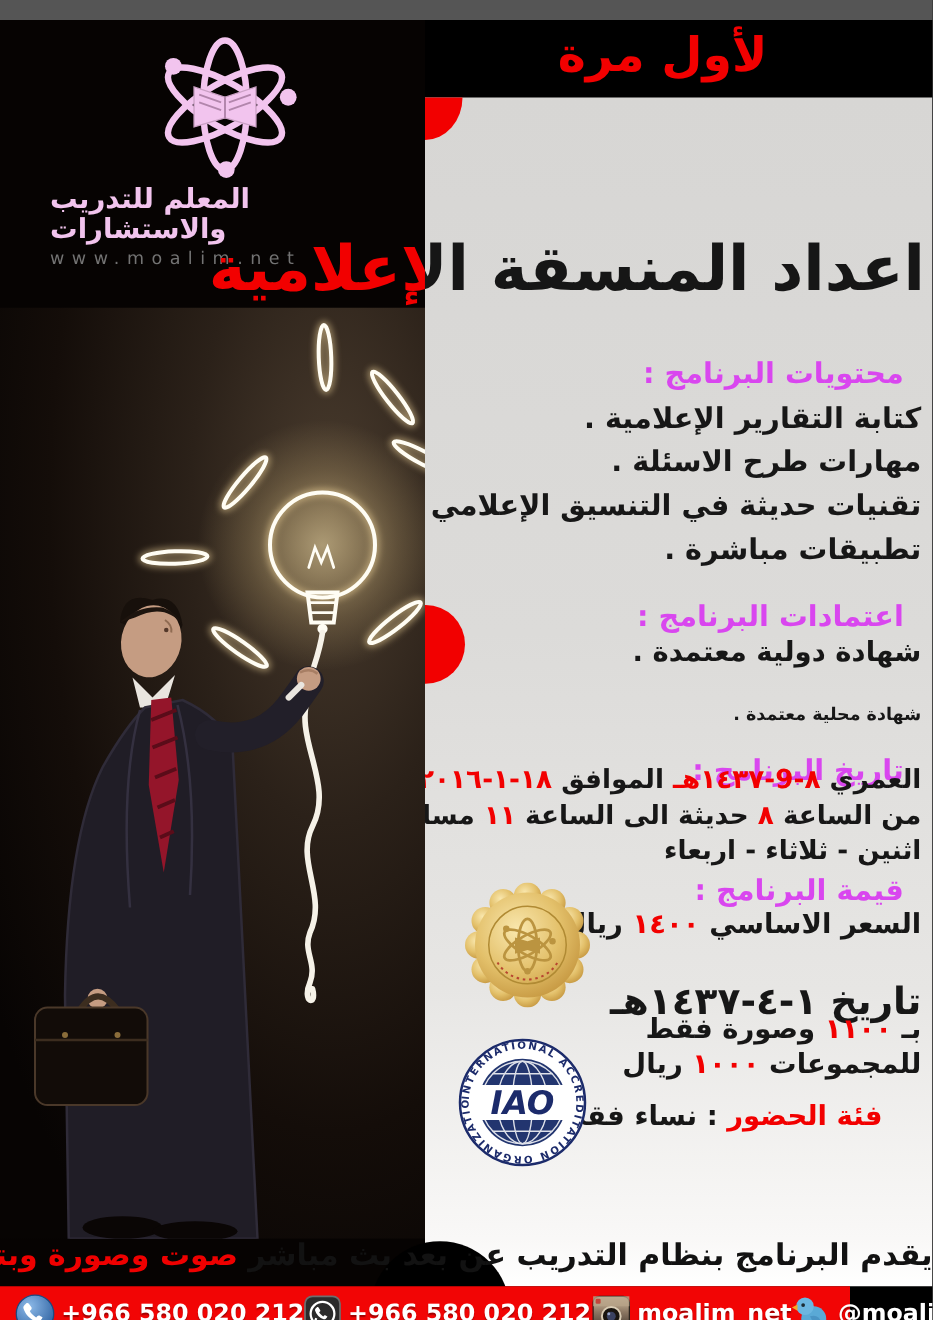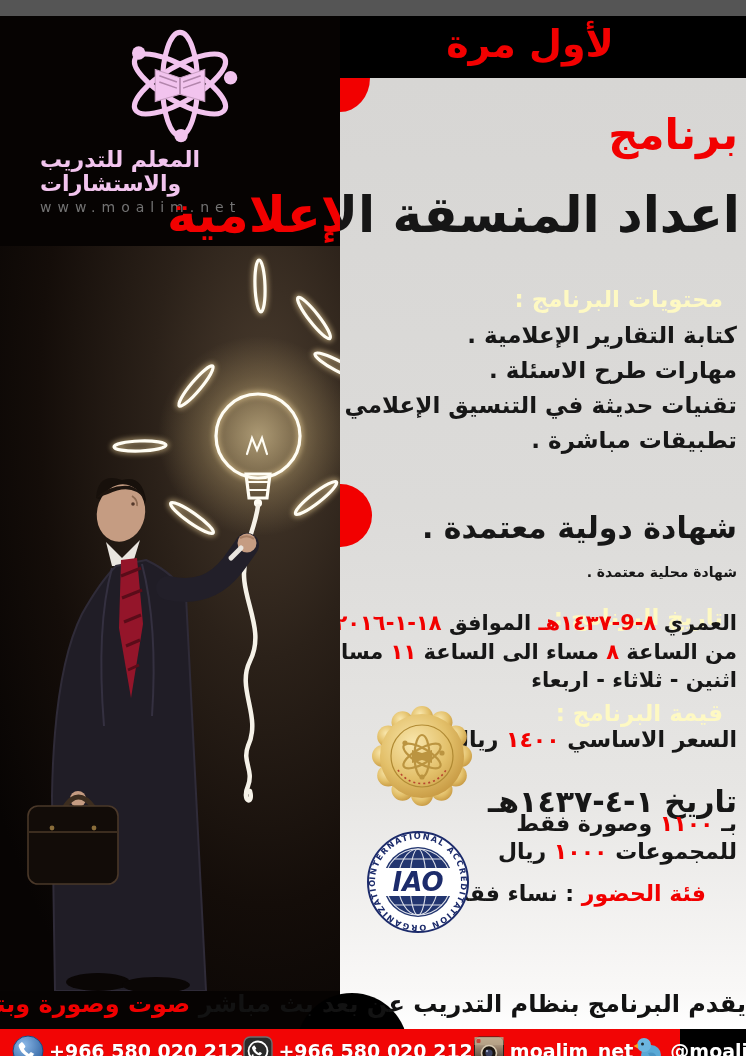--- a/index.html
+++ b/index.html
@@ -31,21 +31,21 @@
   .program-word{position:absolute;left:540px;top:94px;width:198px;text-align:right;
     color:#f20000;font-size:42px;font-weight:bold;direction:rtl;}
   .main-title{position:absolute;left:14px;top:168px;width:726px;text-align:right;
     font-size:50px;font-weight:bold;direction:rtl;line-height:1.25;}
   .main-title.layer-black{color:#161616;clip-path:inset(-15% 0 -15% 44.9%);}
   .main-title.layer-red{color:#f20000;clip-path:inset(-15% 55.1% -15% 0);}
   .presenter{position:absolute;left:18px;top:258px;width:318px;text-align:right;
     color:#f20000;font-size:21px;font-weight:bold;direction:rtl;}
 
   
-  .sec-head{position:absolute;right:23px;color:#fef9c3;font-size:23px;font-weight:bold;direction:rtl;text-align:right;}
+  .sec-head{position:absolute;right:23px;color:#d946ef;font-size:23px;font-weight:bold;direction:rtl;text-align:right;}
   .sec-item{position:absolute;right:9px;color:#171717;font-size:23px;font-weight:bold;direction:rtl;text-align:right;white-space:nowrap;}
   .sec-item .red, .red{color:#f20000;}
   .attendance{position:absolute;right:40px;top:865px;font-size:22px;font-weight:bold;direction:rtl;text-align:right;}
   .attendance .lbl{color:#f20000;text-align:center;}
   .attendance .val{color:#171717;}
 
   
   .gold-seal{position:absolute;left:372px;top:690px;}
   .iao-badge{position:absolute;left:366px;top:814px;}
 
@@ -91,40 +91,40 @@
         <path d="M0,10 L-24,17 L-24,-14 L0,-6 Z" fill="#f2c4ee" stroke="#caa0c4" stroke-width="1"></path>
         <path d="M0,10 L24,17 L24,-14 L0,-6 Z" fill="#f2c4ee" stroke="#caa0c4" stroke-width="1"></path>
         <path d="M-20,-8 L-3,-2 M-20,-2 L-3,4 M20,-8 L3,-2 M20,-2 L3,4" stroke="#b286ac" stroke-width="1.5"></path>
         <line x1="0" y1="-6" x2="0" y2="10" stroke="#b286ac" stroke-width="1.5"></line>
       </g>
     </svg>
     <div class="logo-org">المعلم للتدريب والاستشارات</div>
     <div class="logo-site">www.moalim.net</div>
   </div>
 
-  <div class="program-word">برنامج</div>
   <div class="main-title layer-black">اعداد المنسقة الإعلامية</div>
   <div class="main-title layer-red">اعداد المنسقة الإعلامية</div>
   <div class="presenter">مع / المستشار علي العمري</div>
 
   <div class="sec-head" style="top:270px">محتويات البرنامج :</div>
   <div class="sec-item" style="top:306px">كتابة التقارير الإعلامية .</div>
   <div class="sec-item" style="top:341px">مهارات طرح الاسئلة .</div>
   <div class="sec-item" style="top:376px">تقنيات حديثة في التنسيق الإعلامي .</div>
   <div class="sec-item" style="top:411px">تطبيقات مباشرة .</div>
 
-  <div class="sec-item" style="top:494px;font-size:30px">شهادة دولية معتمدة .</div>
+  <div class="sec-head" style="top:465px">اعتمادات البرنامج :</div>
+  <div class="sec-item" style="top:494px;font-size:22px">شهادة دولية معتمدة .</div>
   <div class="sec-item" style="top:548px;font-size:14px">شهادة محلية معتمدة .</div>
 
   <div class="sec-head" style="top:588px">تاريخ البرنامج :</div>
   <div class="sec-item" style="top:595px;font-size:21px">
     <span>العمري </span><span class="red">٨-9-١٤٣٧هـ</span><span> الموافق </span><span class="red">١٨-١-٢٠١٦ مـ</span>
   </div>
   <div class="sec-item" style="top:624px;font-size:21px">
-    <span>من الساعة </span><span class="red">٨</span><span> مساء الى الساعة </span><span class="red">١١</span><span> مساء</span>
+    <span>من الساعة </span><span class="red">٨</span><span> حديثة الى الساعة </span><span class="red">١١</span><span> مساء</span>
   </div>
   <div class="sec-item" style="top:652px;font-size:21px">اثنين - ثلاثاء - اربعاء</div>
 
   <div class="sec-head" style="top:684px">قيمة البرنامج :</div>
   <div class="sec-item" style="top:711px;font-size:22px">
     <span>السعر الاساسي </span><span class="red">١٤٠٠</span><span> ريال</span>
   </div>
   <div class="sec-item" style="top:768px;font-size:30px">تاريخ ١-٤-١٤٣٧هـ</div>
   <div class="sec-item" style="top:795px;font-size:22px">
     <span>بـ </span><span class="red">١١٠٠</span><span> وصورة فقط</span>

